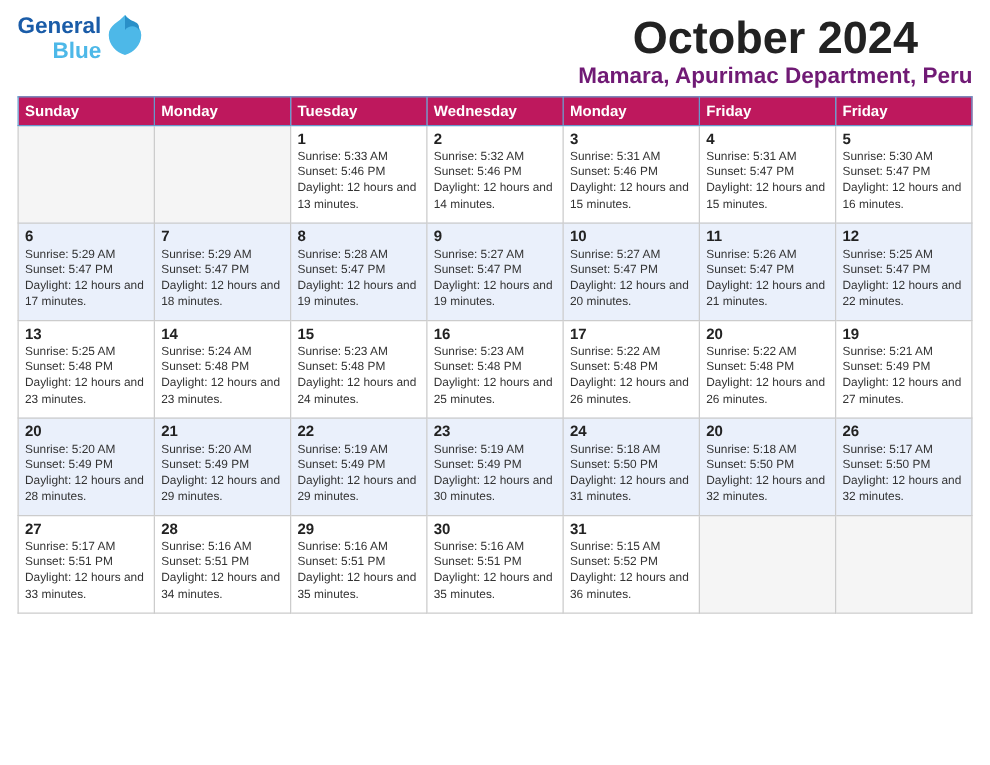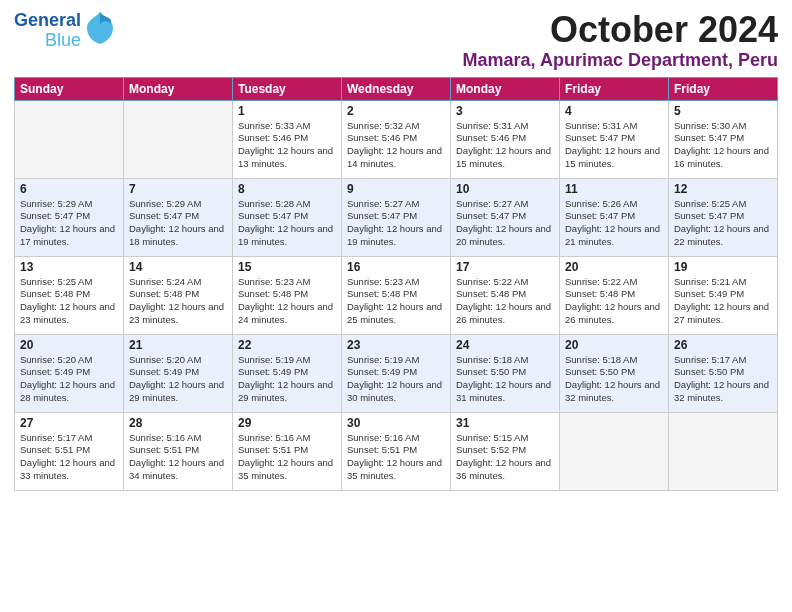--- a/index.html
+++ b/index.html
@@ -21,21 +21,21 @@
       justify-content: space-between;
       align-items: flex-start;
       margin-bottom: 6px;
     }
     .logo {
       display: flex;
       flex-direction: column;
       align-items: flex-start;
     }
     .title-block {
-      text-align: right;
+      text-align: center;
     }
     .month-title {
       font-size: 36px;
       font-weight: bold;
       color: #222;
       line-height: 1.1;
     }
     .location-title {
       font-size: 18px;
       font-weight: bold;
@@ -83,21 +83,21 @@
   </style>
 </head>
 <body>
 
 <div class="page">
   <div class="header">
     <div class="logo">
       <div style="display:flex;align-items:flex-end;gap:2px;">
         <div style="display:flex;flex-direction:column;align-items:flex-end;">
           <span style="font-size:18px;font-weight:bold;color:#1a5ca8;line-height:1.1;">General</span>
-          <span style="font-size:18px;font-weight:normal;color:#4db8e8;line-height:1.1;">Blue</span>
+          <span style="font-size:18px;font-weight:bold;color:#4db8e8;line-height:1.1;">Blue</span>
         </div>
         <div style="color:#4db8e8;font-size:28px;margin-left:2px;line-height:1;">
           <svg width="30" height="36" viewBox="0 0 30 36" fill="none">
             <path d="M15 2 C10 8, 2 10, 2 18 C2 26, 8 32, 15 34 C22 32, 28 26, 28 18 C28 10, 20 8, 15 2Z" fill="#4db8e8"></path>
             <path d="M15 2 C18 8, 28 6, 26 14 C24 10, 18 10, 15 14Z" fill="#2a90c8"></path>
           </svg>
         </div>
       </div>
     </div>
     <div class="title-block">

